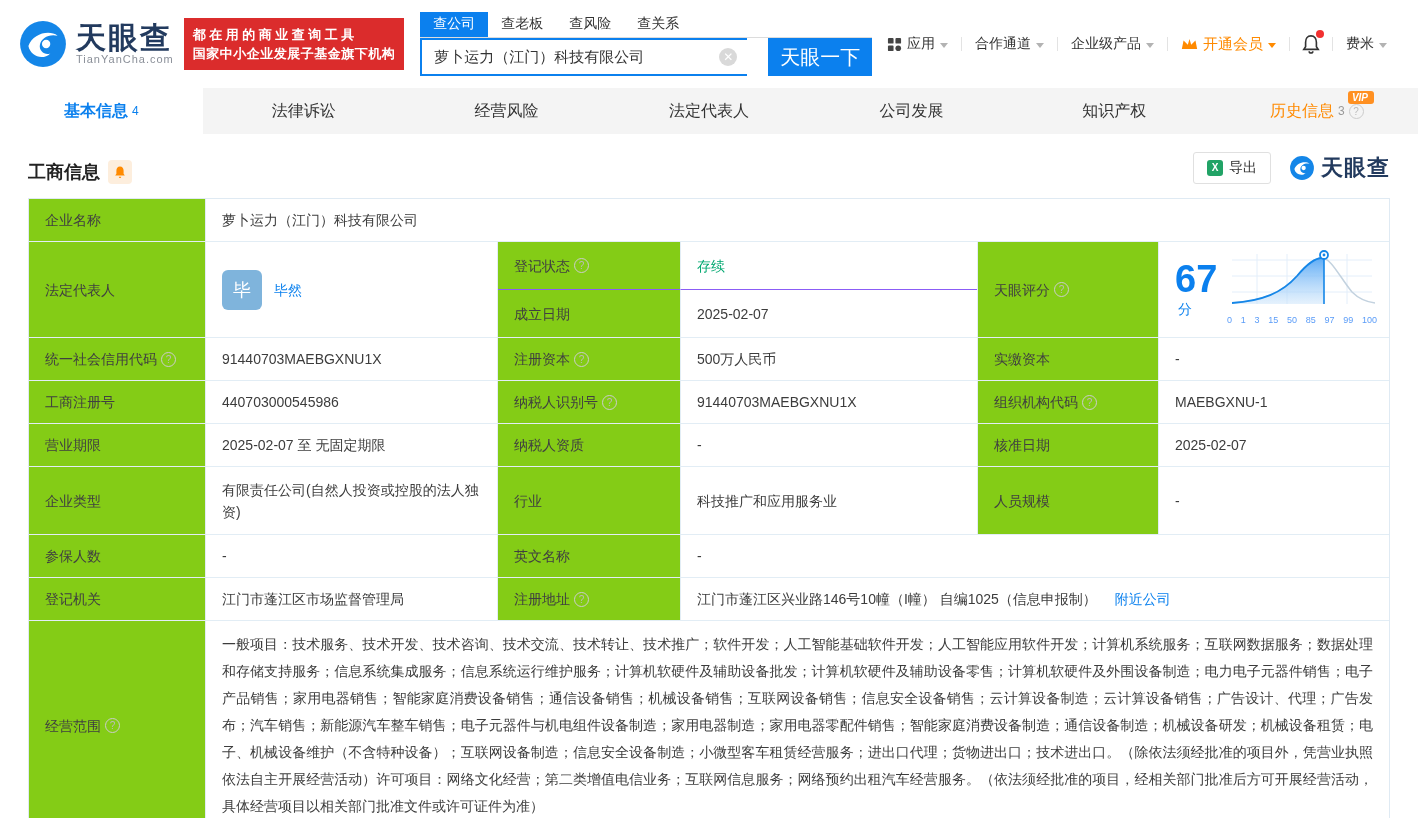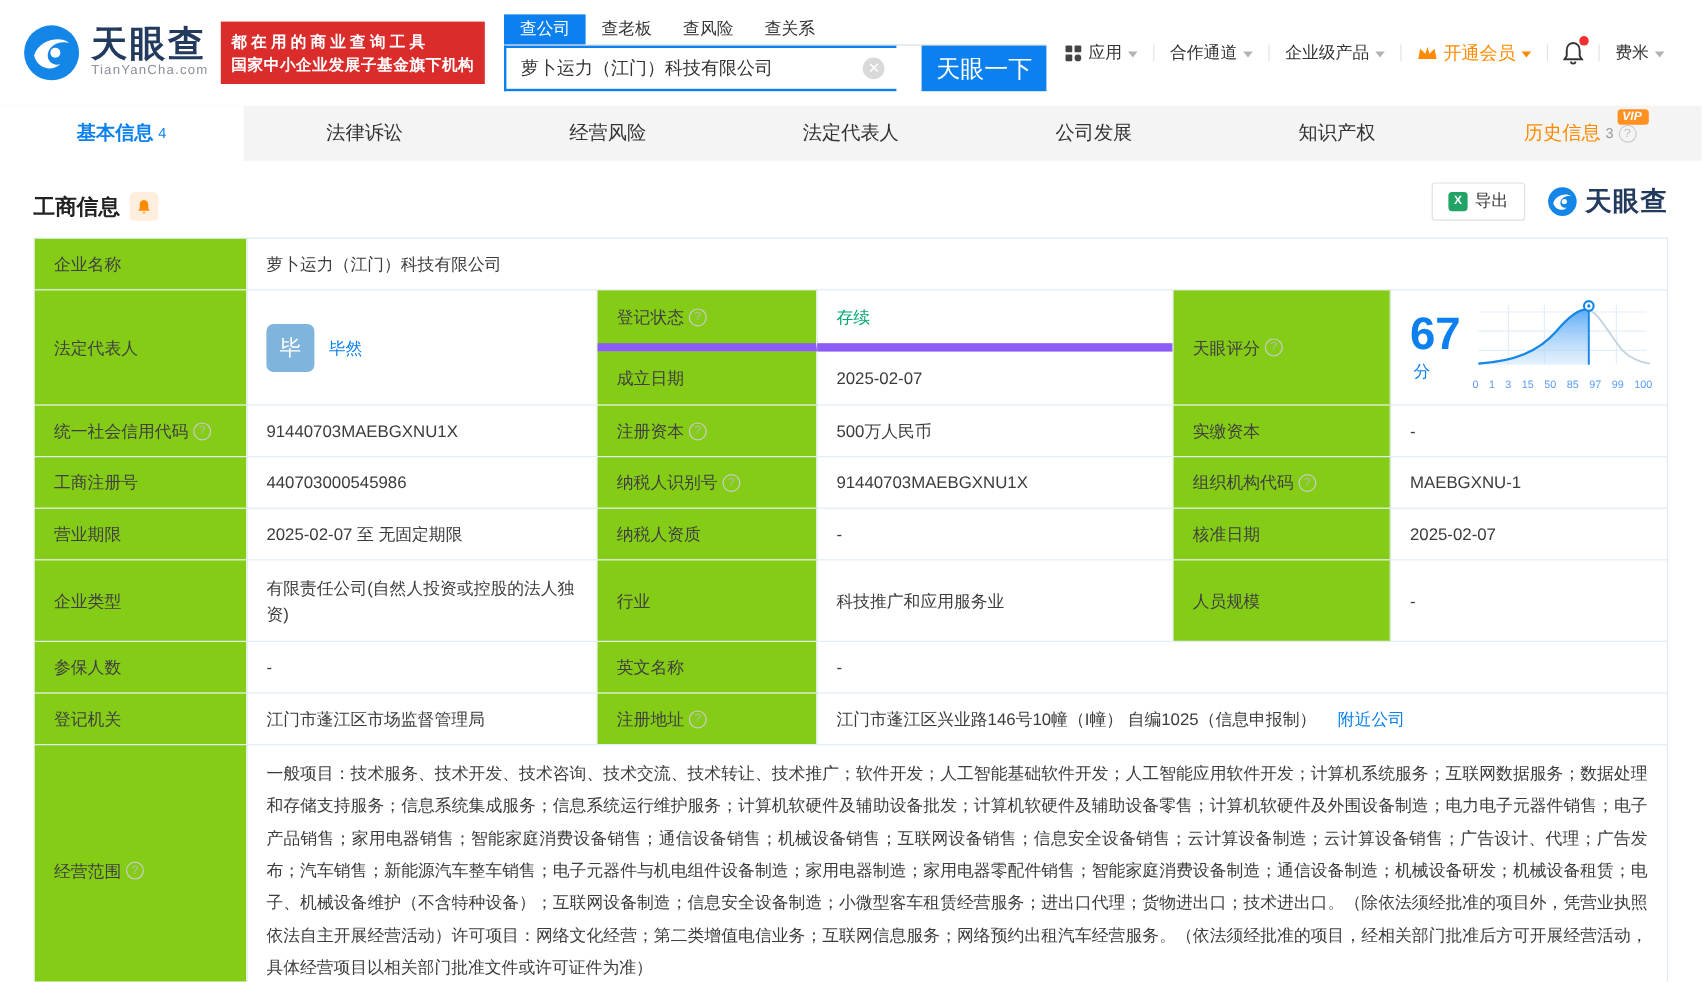--- a/index.html
+++ b/index.html
@@ -72,21 +72,21 @@
   .cell { padding:10px 16px; display:flex; align-items:center; font-size:14px; color:#3c3c3c;
     border-right:1px solid #e2edf5; line-height:22px; }
   .cell:last-child { border-right:none; }
   .lbl { background:#84cc16; color:#404040; }
   .val-link { color:#0b80ee; cursor:pointer; }
   .green { color:#00a870; }
   .span5 { grid-column:2 / 7; }
   .span3 { grid-column:4 / 7; }
   .sub2 { grid-column:3 / 5; display:grid; grid-template-columns:183px 1fr; border-right:1px solid #e2edf5; }
   .sub2 .srow { display:contents; }
-  .sub2 .cell.top { border-bottom:7px solid #8b5cf6; }
+  .sub2 .cell.top { border-bottom:1px solid #8b5cf6; }
   .avatar { width:40px; height:40px; border-radius:6px; background:#7fb4dc; color:#fff; font-size:18px;
     display:flex; align-items:center; justify-content:center; margin-right:12px; }
   .score-cell { display:flex; align-items:center; justify-content:space-between; padding:6px 12px 6px 16px;}
   .score-num { color:#0b80ee; font-weight:bold; font-size:38px; line-height:38px; }
   .score-unit { color:#0b80ee; font-size:14px; margin-left:3px; }
   .curve-wrap { width:150px; }
   .ticks { display:flex; justify-content:space-between; font-size:9px; color:#5a9cf8; margin-top:1px; }
   .scope { line-height:27px; align-items:flex-start; text-align:justify; }
 
   svg { display:block; }

